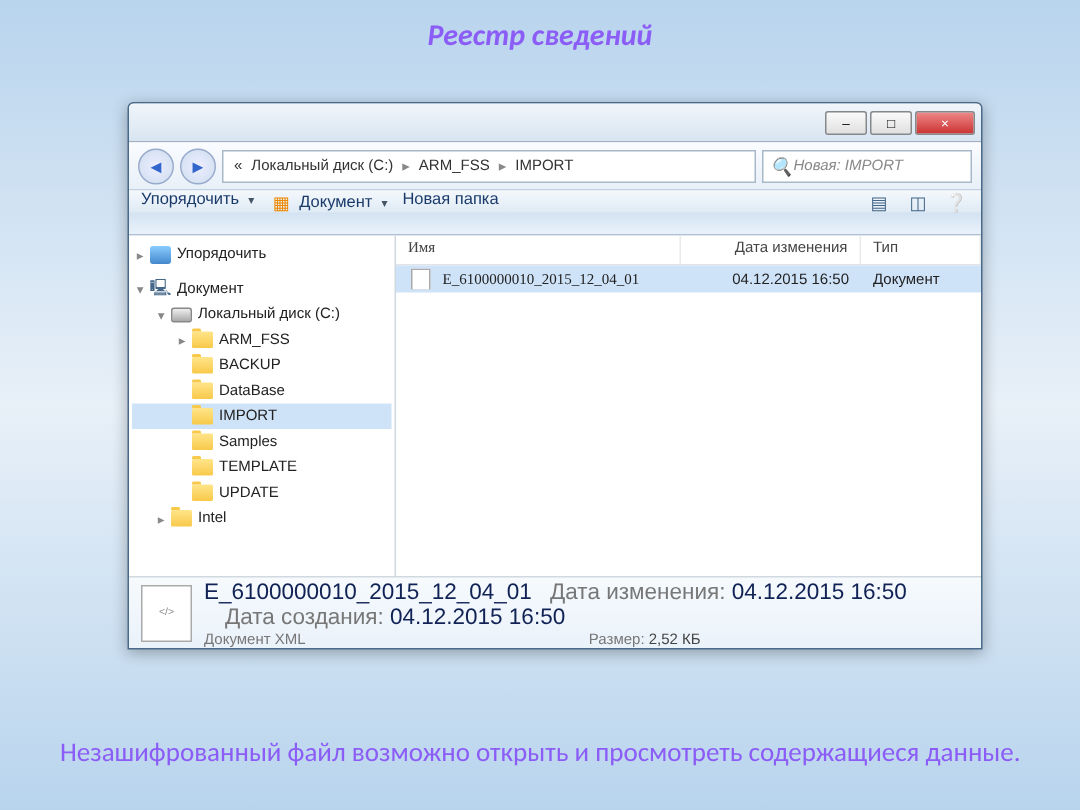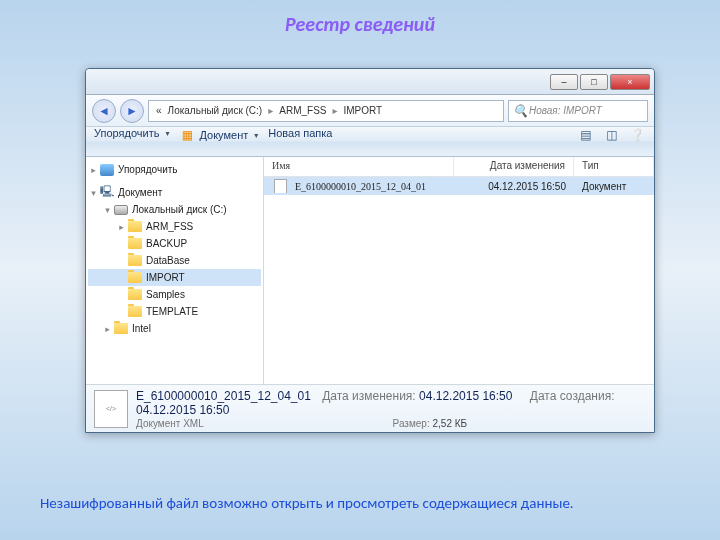--- a/index.html
+++ b/index.html
@@ -49,23 +49,23 @@
   .fh-col { border-right:1px solid #e8eaec; padding: 3px 8px;}
   .file-row { display:flex; font-size:10px; height:18px; align-items:center; color:#222;}
   .file-row.sel { background:#cfe3f8;}
   .fr-cell { padding: 0 8px; overflow:hidden; text-overflow:ellipsis; white-space:nowrap;}
   .col-name { width:190px;font-family:Liberation Serif, serif;}
   .col-date { width:120px;text-align:right;}
   .col-type { width:80px;}
   .details { height: 48px; border-top:1px solid #d0d8e0; background: linear-gradient(#f6fafd,#eaf2fa); display:flex; align-items:center; padding: 4px 8px; font-size:10px; color:#444; gap:8px;}
   .det-ico { width:34px;height:38px; background:#fff; border:1px solid #aaa; display:flex;align-items:center;justify-content:center; flex-direction:column; font-size:7px; color:#888;}
   .det-text { display:grid; grid-template-columns: auto auto auto auto; gap: 1px 10px; flex:1;}
-  .det-name { font-size:12px; color:#125; grid-column: 1 / -1;}
+  .det-name { font-size:15px; color:#125; grid-column: 1 / -1;}
   .det-lbl { color:#777;}
-  .caption { position:absolute; left:40px; bottom:28px; font-family: Calibri, sans-serif; font-size:15px; color:#1d4ed8;}
+  .caption { position:absolute; left:40px; bottom:28px; font-family: Calibri, sans-serif; font-size:18px; color:#8b5cf6;}
 </style>
 </head>
 <body>
 
 <div class="slide-title">Реестр сведений</div>
 
 <div class="window">
   <div class="titlebar">
     <div class="win-btn">–</div>
     <div class="win-btn">□</div>
@@ -159,20 +159,27 @@
           </span>
           <span>Samples</span>
         </div>
       <div class="tree-item" style="padding-left:28px">
           <span class="exp"></span>
           <span class="ico">
             <span class="ico-folder"></span>
           </span>
           <span>TEMPLATE</span>
         </div>
+      <div class="tree-item" style="padding-left:28px">
+          <span class="exp"></span>
+          <span class="ico">
+            <span class="ico-folder"></span>
+          </span>
+          <span>UPDATE</span>
+        </div>
       <div class="tree-item" style="padding-left:14px">
           <span class="exp">▸</span>
           <span class="ico">
             <span class="ico-folder"></span>
           </span>
           <span>Intel</span>
         </div>
     </div>
 
     <div class="files">

